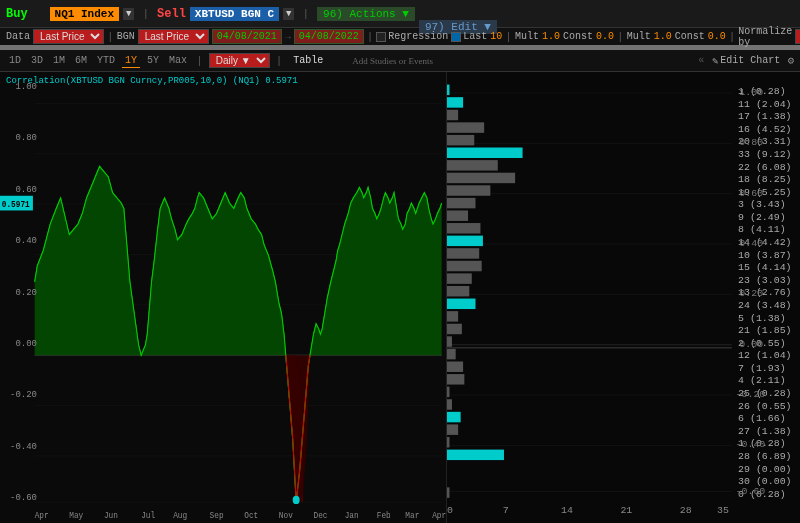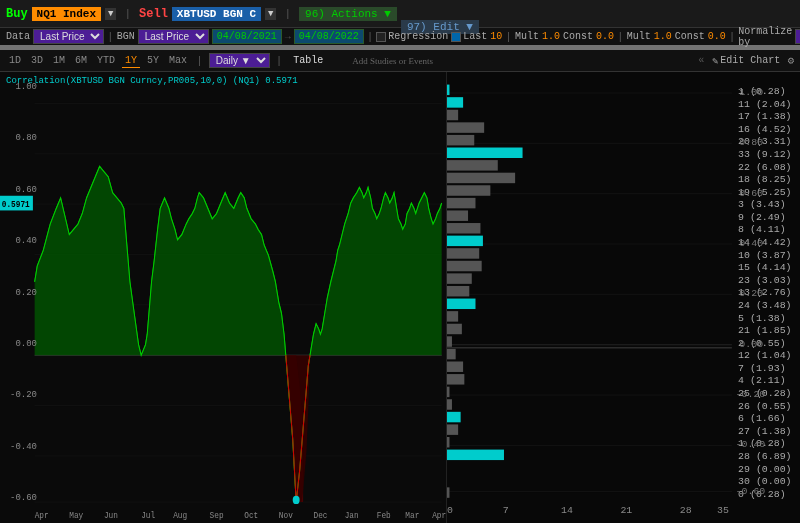--- a/index.html
+++ b/index.html
@@ -32,20 +32,21 @@
       color: #ff4444;
       font-weight: bold;
       font-size: 12px;
     }
     .ticker-box {
       background: #ff8c00;
       color: #000;
       font-weight: bold;
       padding: 1px 5px;
       font-size: 11px;
+      margin-left: 18px;
     }
     .ticker-box-blue {
       background: #1a5fa8;
       color: #fff;
       font-weight: bold;
       padding: 1px 5px;
       font-size: 11px;
     }
     .arrow-btn {
       background: #333;
@@ -88,29 +89,29 @@
     }
     .label-text {
       color: #aaa;
       font-size: 10px;
     }
     .orange-text {
       color: #ff8c00;
       font-size: 10px;
     }
     .small-dropdown {
-      background: #4c1d95;
+      background: #b91c1c;
       border: 1px solid #444;
       color: #ddd;
       font-size: 10px;
       padding: 0 2px;
       cursor: pointer;
     }
     .date-box {
-      background: #0c4a6e;
+      background: #7f1d1d;
       border: 1px solid #2a5a2a;
       color: #00cc00;
       font-size: 10px;
       padding: 1px 4px;
     }
     .checkbox-label {
       color: #aaa;
       font-size: 10px;
       display: flex;
       align-items: center;

